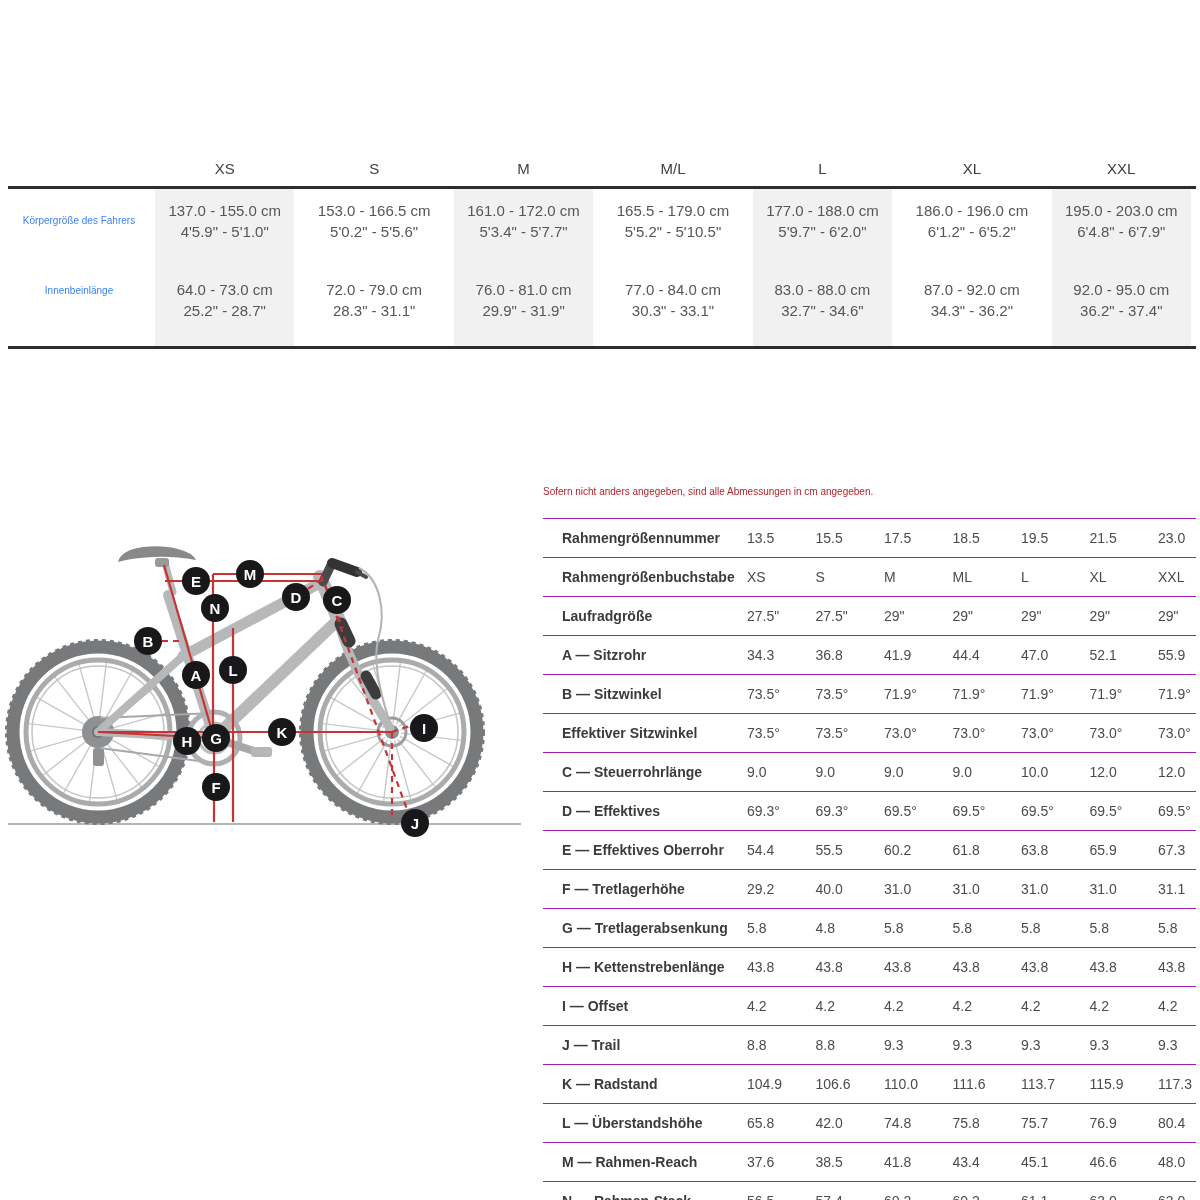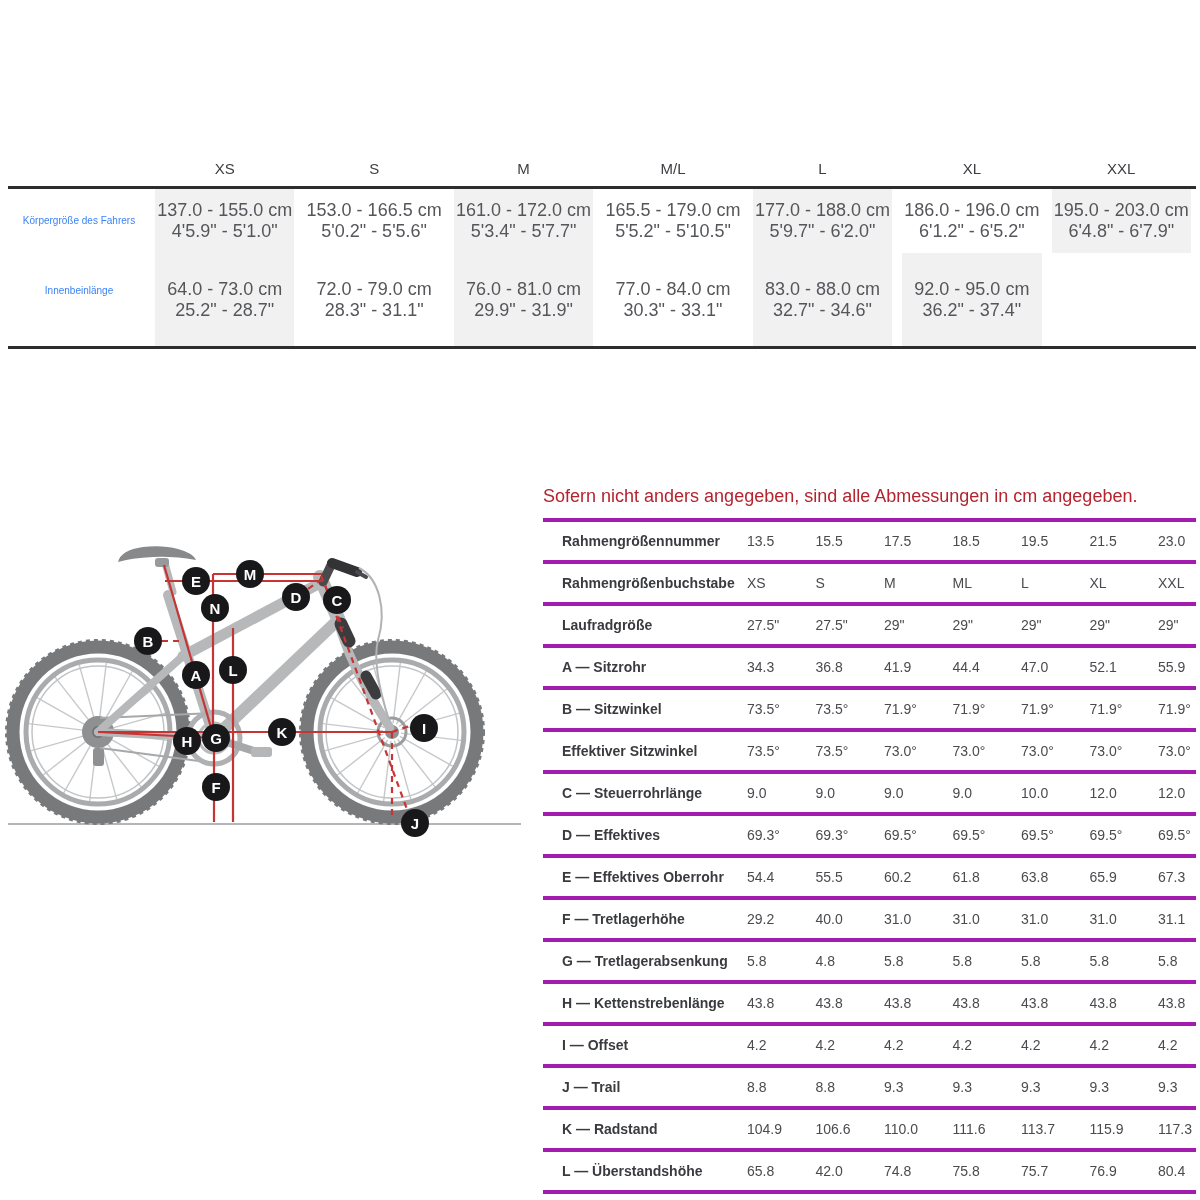--- a/index.html
+++ b/index.html
@@ -15,41 +15,41 @@
   .st-row{display:grid;grid-template-columns:142px repeat(7,1fr);}
   .st-head{height:36px;align-items:center;}
   .st-head .st-h{
     text-align:center;font-size:15px;color:#3d3e42;
   }
   .st-divider{height:0;border-top:3px solid #2d2d2f;}
   .st-body-row1{height:64px;}
   .st-body-row2{height:93px;}
   .st-cell{
     display:flex;flex-direction:column;justify-content:center;align-items:center;
-    font-size:18px;line-height:21px;color:#55565a;text-align:center;
+    font-size:15px;line-height:21px;color:#55565a;text-align:center;
   }
   .st-body-row2 .st-cell{}
   .st-cell.shade{background:#f1f1f2;border-left:5px solid #fff;border-right:5px solid #fff;}
   .st-label{
     display:flex;flex-direction:column;justify-content:center;align-items:center;
     font-size:10px;line-height:22px;color:#3b82f6;text-align:center;
   }
   .st-body-row2 .st-label{padding-bottom:18px;}
 
   
   .geo-note{
     position:absolute;left:543px;top:486px;width:653px;
-    font-size:18px;color:#b5232e;
+    font-size:10px;color:#b5232e;
   }
 
   
   .geo-table{position:absolute;left:543px;top:518px;width:653px;}
   .geo-row{
     display:grid;grid-template-columns:204px repeat(6,68.5px) 1fr;
-    height:38px;align-items:center;border-top:4px solid #a21caf;
+    height:38px;align-items:center;border-top:1px solid #a21caf;
   }
   .geo-label{
     font-size:14px;font-weight:bold;color:#3a3b3f;padding-left:19px;
     white-space:nowrap;
   }
   .geo-val{font-size:14px;color:#4a4b4f;white-space:nowrap;}
 
   
   .diagram{position:absolute;left:5px;top:460px;width:520px;height:380px;}
   .badge-letter{
@@ -117,20 +117,24 @@
         <div class="">76.0 - 81.0 cm</div>
         <div class="">29.9" - 31.9"</div>
       </div>
       <div class="st-cell">
         <div class="">77.0 - 84.0 cm</div>
         <div class="">30.3" - 33.1"</div>
       </div>
       <div class="st-cell shade">
         <div class="">83.0 - 88.0 cm</div>
         <div class="">32.7" - 34.6"</div>
+      </div>
+      <div class="st-cell">
+        <div class="">87.0 - 92.0 cm</div>
+        <div class="">34.3" - 36.2"</div>
       </div>
       <div class="st-cell shade">
         <div class="">92.0 - 95.0 cm</div>
         <div class="">36.2" - 37.4"</div>
       </div>
     </div>
   <div class="st-divider"></div>
 </div>
 
 <div class="geo-note">Sofern nicht anders angegeben, sind alle Abmessungen in cm angegeben.</div>

